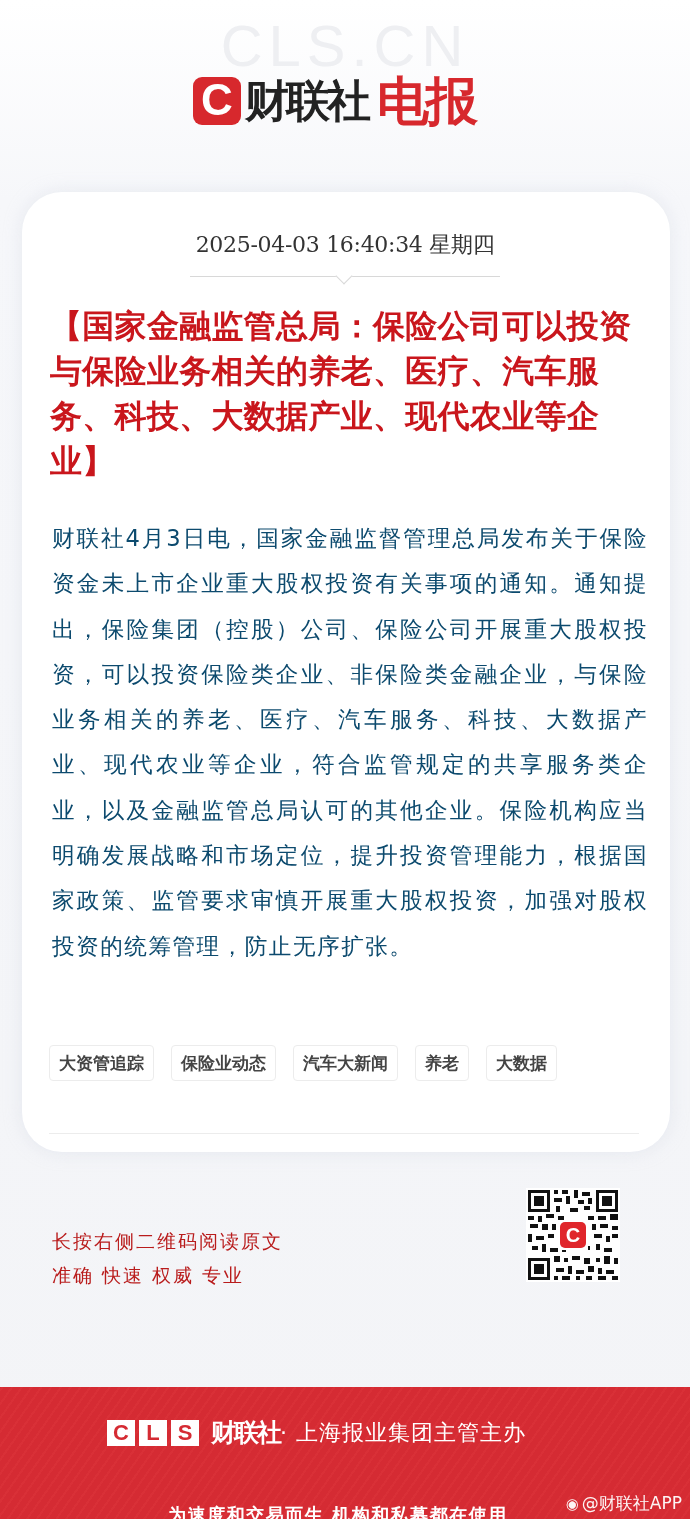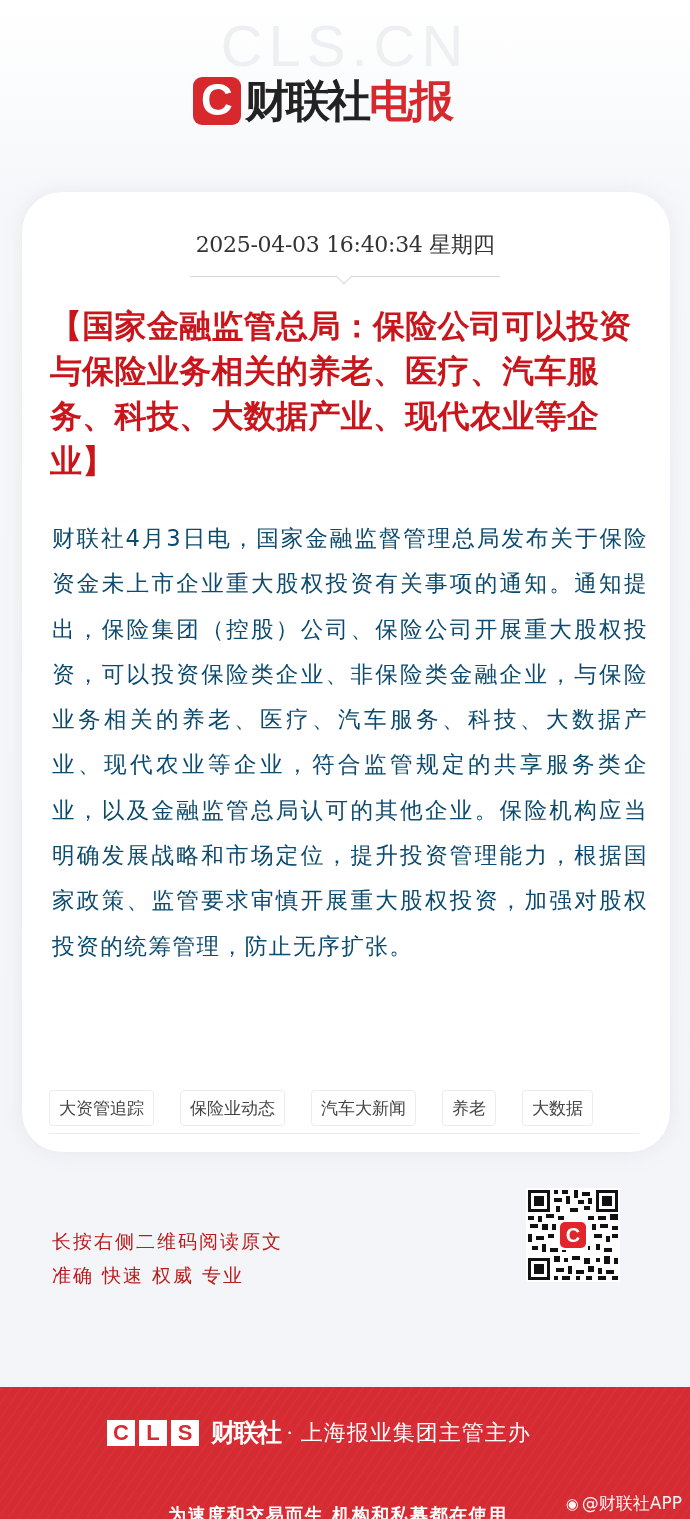--- a/index.html
+++ b/index.html
@@ -23,21 +23,21 @@
   }
   .brand-c {
     width: 48px; height: 48px; background: #d7282d; border-radius: 9px;
     display: flex; align-items: center; justify-content: center; margin-right: 4px;
   }
   .brand-c span {
     color: #fff; font-family: "Liberation Sans", sans-serif; font-weight: 700;
     font-size: 44px; line-height: 1; margin-top: -2px;
   }
   .brand-name { font-size: 44px; font-weight: 700; color: #222; letter-spacing: -3px; line-height: 1; }
-  .brand-suffix { font-size: 44px; font-weight: 700; color: #d7282d; letter-spacing: -3px; line-height: 1; margin-left: 1px; }
+  .brand-suffix { font-size: 52px; font-weight: 700; color: #d7282d; letter-spacing: -3px; line-height: 1; margin-left: 9px; }
   .subtitle {
     position: absolute; top: 136px; left: 0; width: 690px; text-align: center;
     font-size: 20px; color: #999; letter-spacing: 28px; padding-left: 28px;
   }
 
   
   .card {
     position: absolute; left: 22px; top: 192px; width: 648px; height: 960px;
     background: #fff; border-radius: 40px;
     box-shadow: 0 0 18px rgba(200, 205, 220, 0.35);
@@ -56,21 +56,21 @@
   .title {
     position: absolute; top: 112px; left: 28px; width: 596px;
     font-family: "DejaVu Serif", "Liberation Serif", serif; font-size: 32px; line-height: 45px;
     color: #c9161c; font-weight: 700; letter-spacing: 0.3px;
   }
   .body-text {
     position: absolute; top: 324px; left: 30px; width: 596px;
     font-size: 22.6px; line-height: 45.3px; color: #0c4a6e; letter-spacing: 1.5px;
     text-align: justify;
   }
-  .tags { position: absolute; top: 898px; left: 27px; display: flex; gap: 26px; }
+  .tags { position: absolute; top: 853px; left: 27px; display: flex; gap: 17px; font-weight: bold; }
   .tag {
     border: 1px solid #ececec; border-radius: 4px; padding: 0 9px; height: 36px;
     line-height: 34px; font-size: 17px; color: #444; background: #fff;
   }
   .divider { position: absolute; top: 941px; left: 27px; width: 590px; height: 1px; background: #ececec; }
   .hint { position: absolute; top: 1032px; left: 30px; font-size: 19px; color: #b91c1c; letter-spacing: 2px; line-height: 34px; }
   .hint2 { letter-spacing: 2px; }
   .qr {
     position: absolute; top: 996px; left: 504px; width: 94px; height: 94px; background: #fff;
   }
@@ -80,21 +80,21 @@
   .footer {
     position: absolute; left: 0; top: 1387px; width: 690px; height: 132px;
     background: repeating-linear-gradient(-55deg, #d52b33 0, #d52b33 6px, #d93037 6px, #d93037 8px);
   }
   .footer-row1 { position: absolute; top: 29px; left: 107px; display: flex; align-items: center; }
   .cls-box {
     width: 28px; height: 26px; background: #fff; color: #d52b33; font-family: "Liberation Sans", sans-serif;
     font-weight: 700; font-size: 22px; text-align: center; line-height: 26px; margin-right: 4px;
   }
   .footer-brand { color: #fff; font-size: 25px; font-weight: 700; margin-left: 8px; letter-spacing: -2px; }
-  .footer-org { color: #fff; font-size: 22px; margin-left: 6px; letter-spacing: 1px; font-family: Liberation Serif, serif; }
+  .footer-org { color: #fff; font-size: 22px; letter-spacing: 1px; }
   .footer-row2 {
     position: absolute; top: 92px; left: 0; width: 676px; text-align: center;
     color: #fff; font-family: "DejaVu Serif", "Liberation Serif", serif; font-size: 18px; letter-spacing: 1.5px; font-weight: 700; margin-top: 24px;
   }
   .weibo {
     position: absolute; bottom: 4px; right: 8px; color: #fff; font-size: 17px;
     display: flex; align-items: center; gap: 3px; opacity: 0.95;
   }
   .weibo-icon { font-size: 15px; }
 </style>

